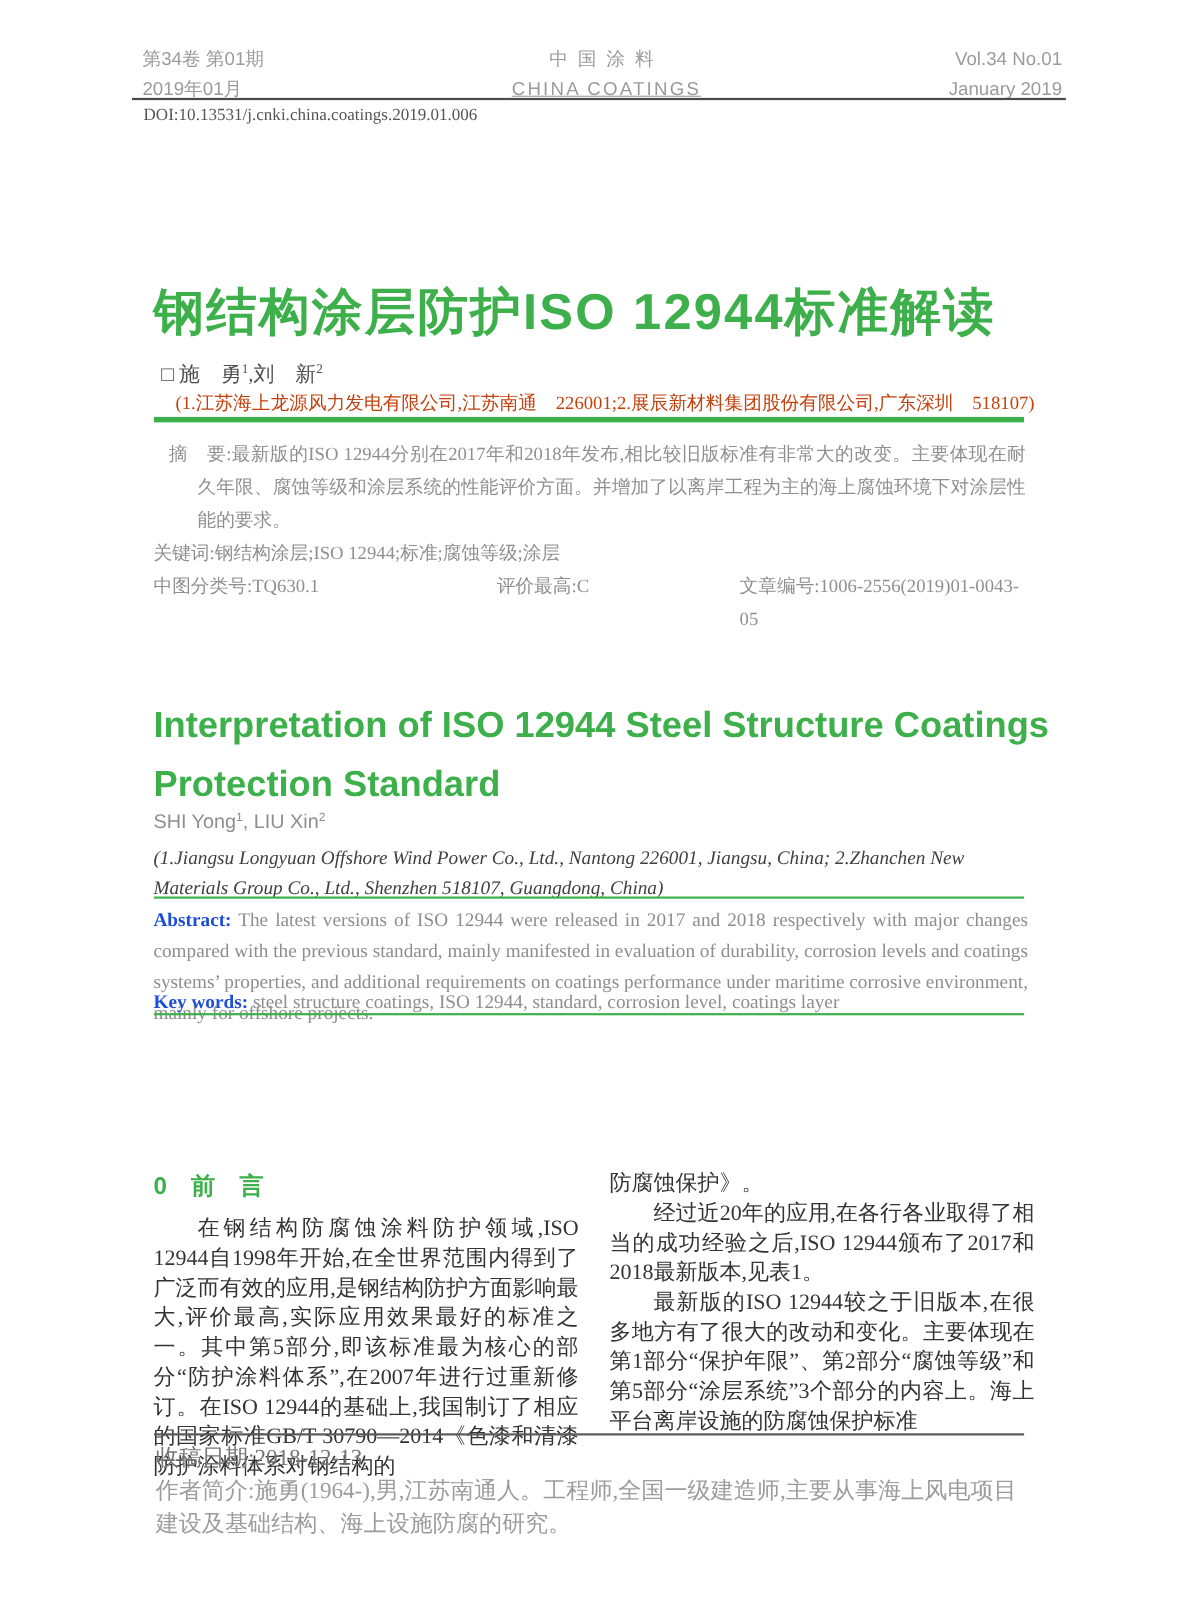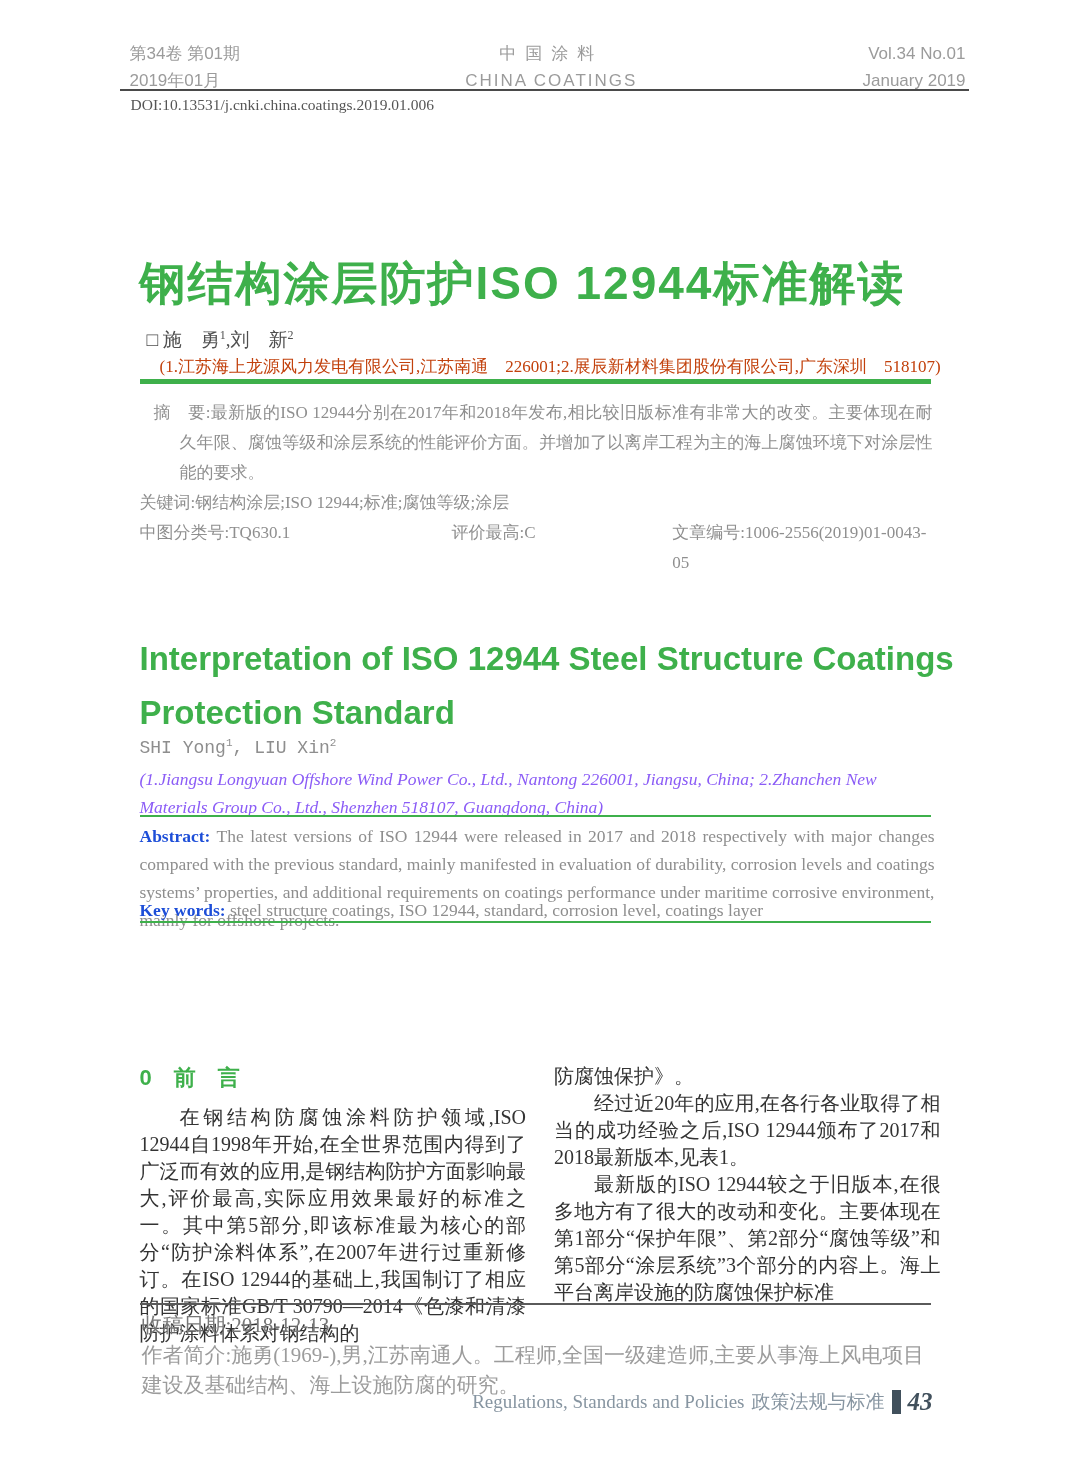--- a/index.html
+++ b/index.html
@@ -11,21 +11,21 @@
   }
   
   .jheader {
     position:absolute; left:95px; right:75px; top:40px;
     display:flex; justify-content:space-between; align-items:flex-start;
     font-family:"Liberation Sans","DejaVu Sans",sans-serif;
     font-size:17px; line-height:27px; color:#9b9b9b;
   }
   .jh-center { text-align:center; }
   .jh-cn { letter-spacing:9px; }
-  .jh-en { letter-spacing:2px; }
+  .jh-en { letter-spacing:2px;text-decoration:underline; }
   .jh-right { text-align:right; }
   .jh-rule { position:absolute; left:85px; right:72px; top:89px; height:2px; background:#4a4a4a; }
   .doi { position:absolute; left:96px; top:96px; font-size:15.5px; color:#555; }
 
   
   .title-cn {
     position:absolute; left:105px; top:253px; width:880px;
     font-family:"Liberation Sans","DejaVu Sans",sans-serif;
     font-size:46px; font-weight:bold; letter-spacing:2px; color:#3eb04b;
     white-space:nowrap;
@@ -48,27 +48,27 @@
 
   
   .title-en {
     position:absolute; left:105px; top:632px; width:820px;
     font-family:"Liberation Sans","DejaVu Sans",sans-serif;
     font-size:33px; font-weight:bold; color:#3eb04b; line-height:54px;
   }
   .title-en .tl { display:block; }
   .authors-en {
     position:absolute; left:105px; top:737px;
-    font-family:Liberation Mono, monospace;
+    font-family:Liberation Sans, sans-serif;
     font-size:18px; color:#8e8e8e;
   }
   .authors-en sup { font-size:11px; }
   .affil-en {
     position:absolute; left:105px; right:105px; top:765px;
-    font-style:italic; font-size:17.5px; line-height:28px; color:#8b5cf6;
+    font-style:italic; font-size:17.5px; line-height:28px; color:#404040;
   }
   .thin-green { position:absolute; left:105px; right:110px; height:2px; background:#3eb04b; }
   .tg1 { top:815px; }
   .tg2 { top:921px; }
   .en-abs {
     position:absolute; left:105px; right:106px; top:822px;
     font-size:17.5px; line-height:28px; color:#8e8e8e; text-align:justify;
   }
   .en-abs b, .en-kw b { color:#1d4ed8; }
   .en-kw { position:absolute; left:105px; right:106px; top:896px; font-size:17.5px; line-height:28px; color:#8e8e8e; }
@@ -165,23 +165,17 @@
     <div class="col right">
       <p class="bp">防腐蚀保护》。</p>
       <p class="bp indent">经过近20年的应用,在各行各业取得了相当的成功经验之后,ISO 12944颁布了2017和2018最新版本,见表1。</p>
       <p class="bp indent">最新版的ISO 12944较之于旧版本,在很多地方有了很大的改动和变化。主要体现在第1部分“保护年限”、第2部分“腐蚀等级”和第5部分“涂层系统”3个部分的内容上。海上平台离岸设施的防腐蚀保护标准</p>
     </div>
   </section>
 
   <div class="foot-rule"></div>
   <div class="footnote">
     <div class="fn1">收稿日期:2018-12-13</div>
-    <div class="fn2">作者简介:施勇(1969-),男,江苏南通人。工程师,全国一级建造师,主要从事海上风电项目建设及基础结构、海上设施防腐的研究。</div>
+    <div class="fn2">作者简介:施勇(1964-),男,江苏南通人。工程师,全国一级建造师,主要从事海上风电项目建设及基础结构、海上设施防腐的研究。</div>
   </div>
 
-  <div class="page-footer">
-    <span class="pf-en">Regulations, Standards and Policies</span>
-    <span class="pf-cn">政策法规与标准</span>
-    <span class="pf-bar"></span>
-    <span class="pf-num">43</span>
-  </div>
 
 </div>
 
 </body></html>

